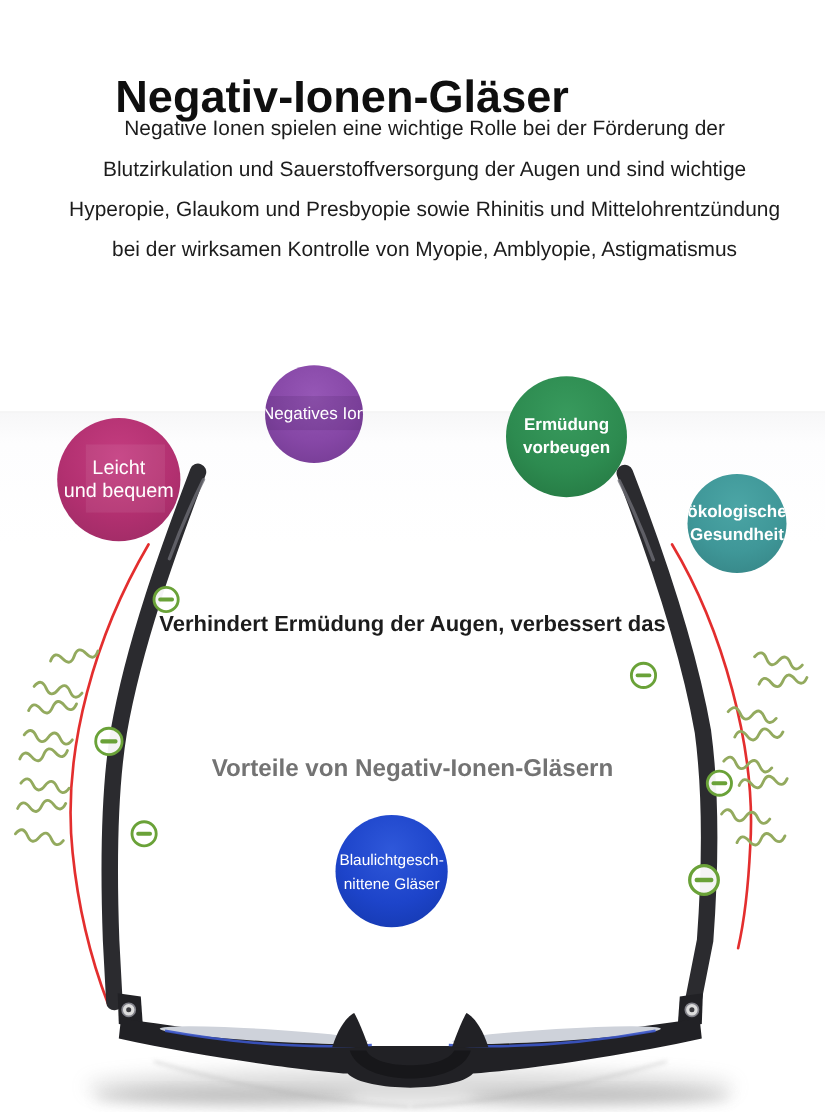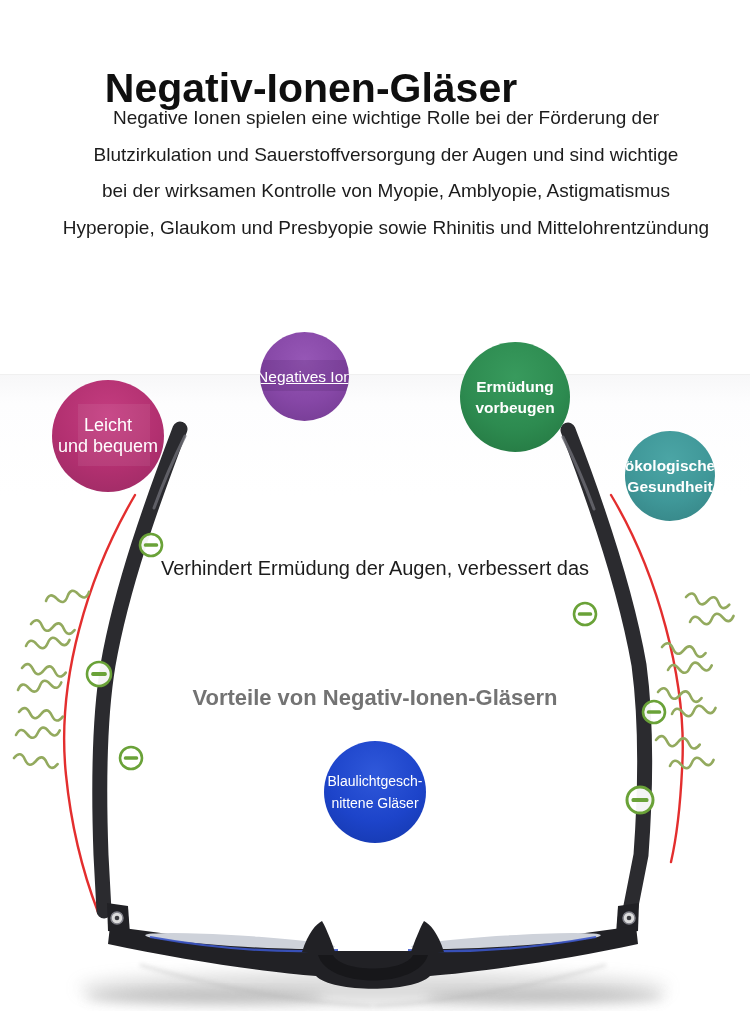--- a/index.html
+++ b/index.html
@@ -23,21 +23,21 @@
   }
   .intro{
     position:absolute;top:100px;left:0;width:750px;text-align:center;
     font-size:19px;line-height:36.5px;color:var(--body-text,#1c1c1c);
   }
   .intro .line{display:block;padding-left:22px;}
   .mid-text{
     position:absolute;top:550px;left:0;width:750px;text-align:center;
     font-size:20px;line-height:36.5px;color:var(--body-text,#1c1c1c);
   }
-  .mid-text .line{display:block;}
+  .mid-text .line{display:block;font-weight:bold;}
   .benefits-heading{
     position:absolute;top:685px;left:0;width:750px;text-align:center;
     font-size:22px;line-height:26px;font-weight:bold;color:#737373;
   }
   .scene{position:absolute;left:0;top:0;width:750px;height:1011px;}
   .bubble{
     position:absolute;border-radius:50%;overflow:hidden;
     display:flex;flex-direction:column;align-items:center;justify-content:center;
     color:var(--bubble-text,#fff);text-align:center;
   }
@@ -163,45 +163,45 @@
         </g>
       </g>
   </svg>
 
   <div id="bubbles">
       <div class="bubble f16" style="left: 52px; top: 380px; height: 112px; width: 112px; background: radial-gradient(circle at 50% 32%, rgb(196, 61, 128) 0%, rgb(178, 48, 112) 55%, rgb(153, 42, 98) 100%);">
         <div class="band-sq"></div>
         <span class="bline">Leicht</span>
         <span class="bline">und bequem</span>
       </div>
-      <div class="bubble " style="left: 260px; top: 331.5px; height: 89px; width: 89px; background: radial-gradient(circle at 50% 32%, rgb(150, 87, 182) 0%, rgb(134, 71, 166) 55%, rgb(113, 57, 143) 100%); text-decoration: underline;">
+      <div class="bubble " style="left: 241px; top: 331.5px; height: 89px; width: 89px; background: radial-gradient(circle at 50% 32%, rgb(150, 87, 182) 0%, rgb(134, 71, 166) 55%, rgb(113, 57, 143) 100%);">
         <div class="band-h"></div>
         <span class="bline">Negatives Ion</span>
       </div>
       <div class="bubble " style="left: 460px; top: 342px; height: 110px; width: 110px; background: radial-gradient(circle at 50% 32%, rgb(56, 154, 93) 0%, rgb(45, 139, 80) 55%, rgb(35, 116, 63) 100%); font-weight: bold;">
         <span class="bline">Ermüdung</span>
         <span class="bline">vorbeugen</span>
       </div>
       <div class="bubble " style="left: 625px; top: 431px; height: 90px; width: 90px; background: radial-gradient(circle at 50% 32%, rgb(75, 165, 165) 0%, rgb(63, 151, 152) 55%, rgb(52, 129, 130) 100%); font-weight: bold;">
         <span class="bline">ökologische</span>
         <span class="bline">Gesundheit</span>
       </div>
-      <div class="bubble f14" style="left: 324px; top: 741px; height: 102px; width: 102px; background: radial-gradient(circle at 50% 32%, rgb(47, 88, 218) 0%, rgb(29, 68, 202) 55%, rgb(19, 54, 168) 100%); align-items: center;">
+      <div class="bubble f14" style="left: 305px; top: 741px; height: 102px; width: 102px; background: radial-gradient(circle at 50% 32%, rgb(47, 88, 218) 0%, rgb(29, 68, 202) 55%, rgb(19, 54, 168) 100%); align-items: center;">
         <span class="bline">Blaulichtgesch-</span>
         <span class="bline">nittene Gläser</span>
       </div>
     </div>
 
   <h1 class="page-title">Negativ-Ionen-Gläser</h1>
 
   <div class="intro" id="intro">
       <span class="line">Negative Ionen spielen eine wichtige Rolle bei der Förderung der</span>
       <span class="line">Blutzirkulation und Sauerstoffversorgung der Augen und sind wichtige</span>
+      <span class="line">Hyperopie, Glaukom und Presbyopie sowie Rhinitis und Mittelohrentzündung</span>
       <span class="line">bei der wirksamen Kontrolle von Myopie, Amblyopie, Astigmatismus</span>
-      <span class="line">Hyperopie, Glaukom und Presbyopie sowie Rhinitis und Mittelohrentzündung</span>
     </div>
 
   <div class="mid-text" id="midtext">
       <span class="line">Verhindert Ermüdung der Augen, verbessert das</span>
     </div>
 
   <div class="benefits-heading">Vorteile von Negativ-Ionen-Gläsern</div>
 
 </div>
 

